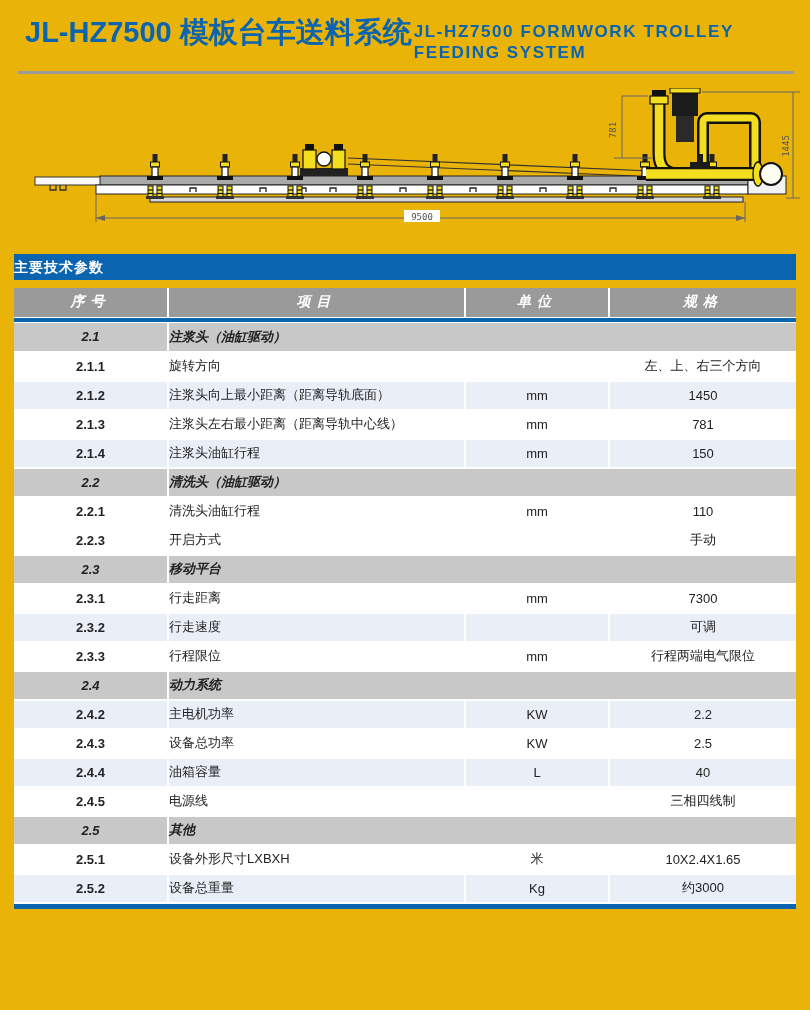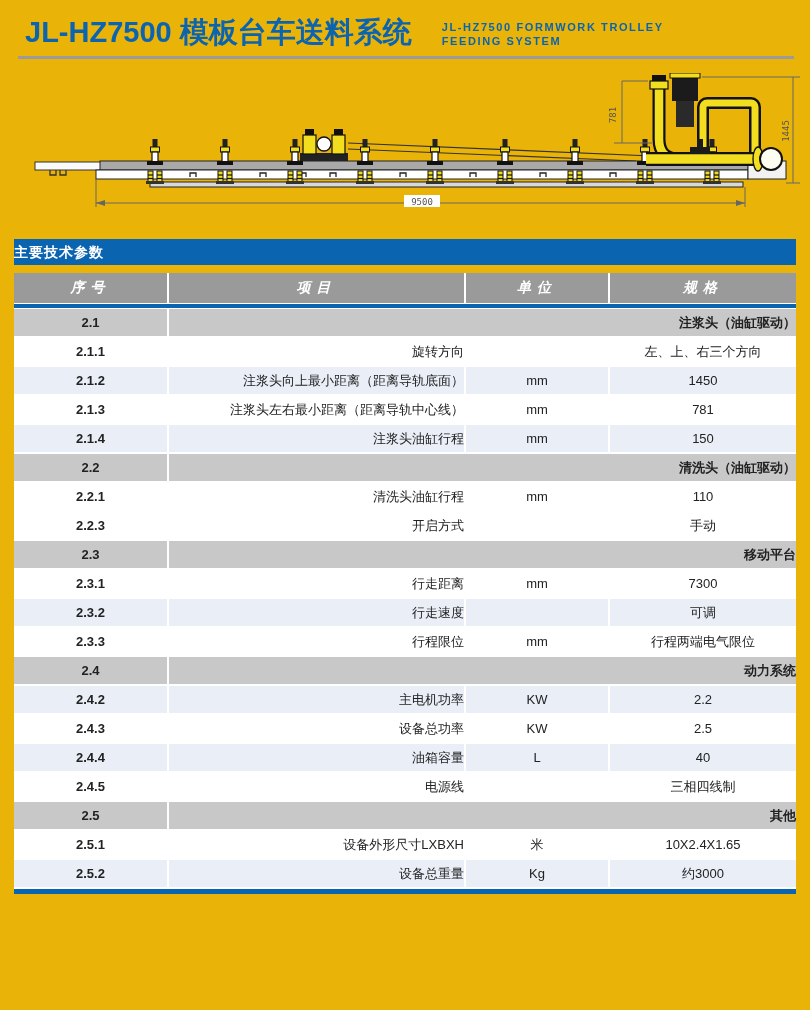--- a/index.html
+++ b/index.html
@@ -11,21 +11,21 @@
     --ink:#222;
   }
   *{box-sizing:border-box;}
   html,body{margin:0;padding:0;background:#fff;}
   body{font-family:"Liberation Sans","DejaVu Sans",sans-serif;color:var(--ink);}
   .page{position:relative;width:810px;height:1010px;margin:0 auto;background:#eab308;overflow:hidden;}
 
   
   .hdr{display:flex;align-items:flex-start;padding:16px 14px 0 25px;}
   .hdr h1{margin:0;font-size:29px;line-height:1.15;font-weight:bold;color:var(--accent);letter-spacing:0px;white-space:nowrap;}
-  .hdr .en{margin-left:30px;margin-top:5px;font-size:11px;font-weight:bold;color:var(--accent);letter-spacing:1.6px;line-height:1.25;white-space:nowrap;}
+  .hdr .en{margin-left:2px;margin-top:5px;font-size:17px;font-weight:bold;color:var(--accent);letter-spacing:1.6px;line-height:1.25;white-space:nowrap;}
   .rule{height:3px;background:#9b9b9b;margin:7px 14px 0 18px;width:776px;}
 
   
   .diagram{position:relative;height:158px;margin-top:14px;}
   .diagram svg{display:block;}
   .dim-text{font-family:"DejaVu Sans Mono","Liberation Mono",monospace;font-size:9px;fill:#555;}
 
   
   .tblwrap{margin:8px 14px 0 14px;width:782px;}
   .tbl-title{height:26px;line-height:26px;background:var(--accent);color:#fff;text-align:left;
@@ -34,23 +34,23 @@
   col.c1{width:154px;} col.c2{width:297px;} col.c3{width:144px;} col.c4{width:187px;}
   thead th{height:30px;background:var(--header-gray);color:#fff;font-size:14px;font-weight:bold;
            letter-spacing:6px;border-right:2px solid #fff;padding:0;font-style:italic;}
   thead th:last-child{border-right:none;}
   .hdr-underline{height:5px;}
   .hdr-underline td{padding:0;height:5px;border-top:1px solid #fff;background:var(--accent);
                     border-bottom:1px solid #fff;}
   tbody td{height:29px;padding:0;font-size:13px;border-bottom:2px solid #fff;border-right:2px solid #fff;
            text-align:center;vertical-align:middle;}
   tbody td:last-child{border-right:none;}
-  tbody td.c-item{text-align:right;padding-left:14px;}
+  tbody td.c-item{text-align:left;}
   tbody td.c-no{font-weight:bold;}
-  tr.section td{background:var(--section-gray);font-weight:bold;}
+  tr.section td{background:var(--section-gray);font-weight:bold;font-style:italic;}
   tr.plain td{background:#fff;}
   tr.alt td{background:var(--stripe-blue);}
   .bottom-bar{height:5px;background:var(--accent);}
 </style>
 </head>
 <body>
 
 <div class="page">
 
   <div class="hdr">

